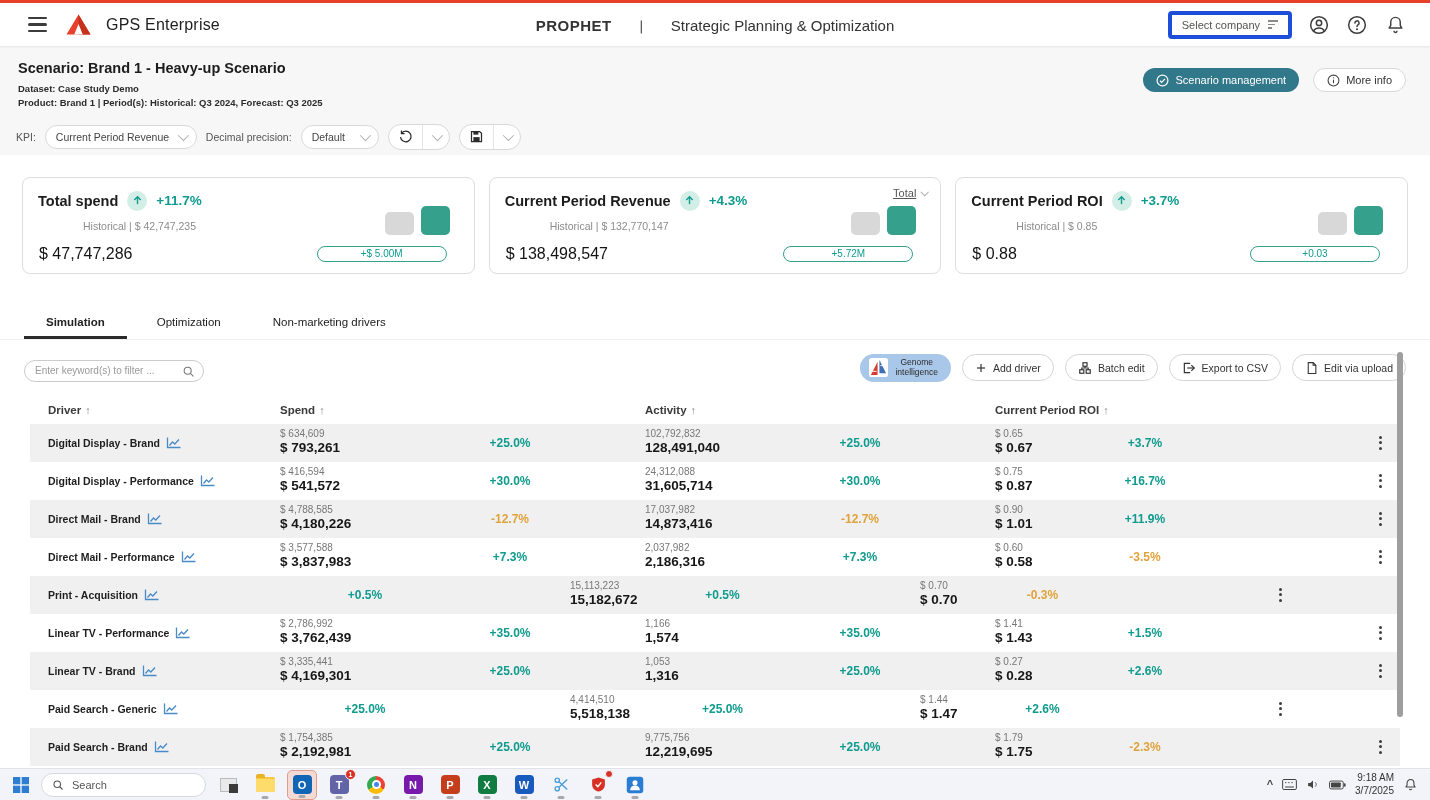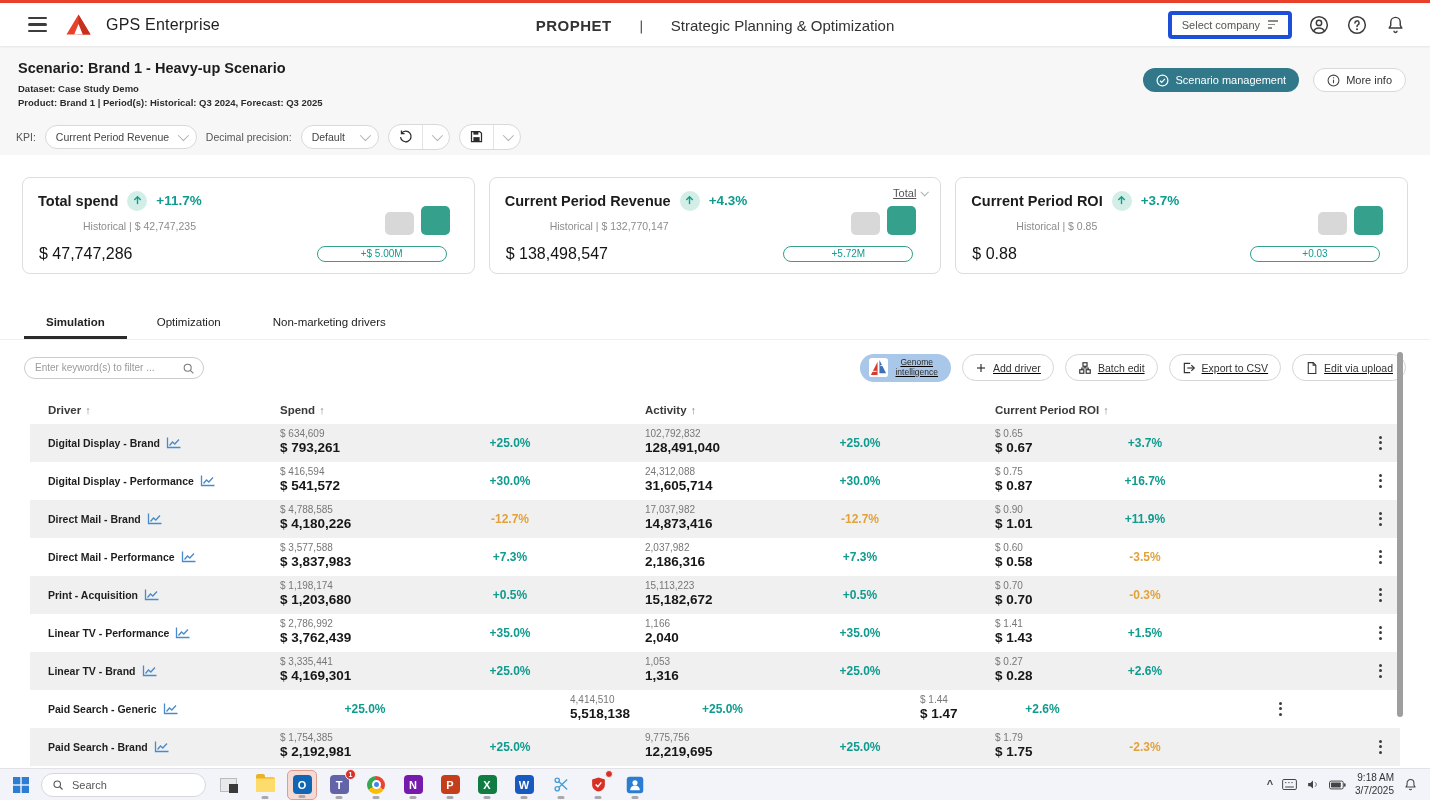--- a/index.html
+++ b/index.html
@@ -63,21 +63,21 @@
   .delta-pill { position:absolute; right:27px; bottom:11px; width:130px; height:16px; border:1px solid var(--teal-bar,#35a08c); border-radius:9px; font-size:10px; color:var(--teal-text,#0f9b8e); display:flex; align-items:center; justify-content:center; background:#fff; }
   .total-dd { position:absolute; top:9px; right:13px; display:flex; align-items:center; gap:5px; font-size:11px; color:#555; cursor:pointer;text-decoration:underline; }
   .total-dd .chev { transform:rotate(45deg) translateY(-1px); width:6px; height:6px; }
 
   
   .sub-tabs { display:flex; gap:8px; padding:0 24px; margin-top:36px; border-bottom:1px solid #f0f0f0; }
   .sub-tab { font-size:11.5px; color:#222; padding:6px 22px 8px 22px; cursor:pointer; border-bottom:3px solid transparent; }
   .sub-tab.active { font-weight:700; border-bottom-color:#2b2b2b; }
 
   
-  .toolbar { display:flex; justify-content:space-between; align-items:center; padding:14px 24px 0 24px;text-decoration:underline; }
+  .toolbar { display:flex; justify-content:space-between; align-items:flex-end; padding:14px 24px 0 24px; }
   .filter-box { position:relative; width:180px; }
   .filter-box input { width:100%; height:22px; border:1px solid #ccc; border-radius:12px; padding:0 26px 0 10px; font-size:10px; color:#444; outline:none; font-family:inherit; background:#fff; }
   .filter-box input::placeholder { color:#9a9a9a; }
   .filter-box .mag { position:absolute; right:9px; top:4px; }
   .action-btns { display:flex; align-items:center; gap:11px; }
   .act-btn { display:flex; align-items:center; gap:6px; height:27px; border:1px solid #d5d5d5; background:#fff; border-radius:14px; padding:0 12px; font-size:10.5px; color:#333; cursor:pointer; font-family:inherit; }
   .genome-btn { display:flex; align-items:center; gap:7px; height:28px; border:none; background:var(--genome-blue,#a9c7e9); border-radius:14px; padding:0 13px 0 9px; cursor:pointer; font-family:inherit; }
   .genome-txt { font-size:8.5px; line-height:1.15; color:#2b2b2b; text-align:center; }
 
   
@@ -515,24 +515,20 @@
               </span>
     </div>
             <div class="tbl-grid trow shade">
       <span class="cell-name">
         <span>Print - Acquisition</span>
         <svg width="15" height="12" viewBox="0 0 15 12" fill="none">
           <path d="M1.5 0.5 V10.5 H14.5" stroke="#4a8ac9" stroke-width="1.3"></path>
           <polyline points="3.5,8.5 6.5,5 8.8,7 13,2.5" stroke="#4a8ac9" stroke-width="1.3"></polyline>
         </svg>
       </span>
-      <span class="cell-val">
-        <div class="small">$ 1,198,174</div>
-        <div class="big">$ 1,203,680</div>
-      </span>
       <span class="cell-pct pos">+0.5%</span>
       <span></span>
       <span class="cell-val">
         <div class="small">15,113,223</div>
         <div class="big">15,182,672</div>
       </span>
       <span class="cell-pct pos">+0.5%</span>
       <span></span>
       <span class="cell-val">
         <div class="small">$ 0.70</div>
@@ -555,21 +551,21 @@
         </svg>
       </span>
       <span class="cell-val">
         <div class="small">$ 2,786,992</div>
         <div class="big">$ 3,762,439</div>
       </span>
       <span class="cell-pct pos">+35.0%</span>
       <span></span>
       <span class="cell-val">
         <div class="small">1,166</div>
-        <div class="big">2,040</div>
+        <div class="big">1,574</div>
       </span>
       <span class="cell-pct pos">+35.0%</span>
       <span></span>
       <span class="cell-val">
         <div class="small">$ 1.41</div>
         <div class="big">$ 1.43</div>
       </span>
       <span class="cell-pct pos">+1.5%</span>
       <span></span>
       <span class="kebab">

